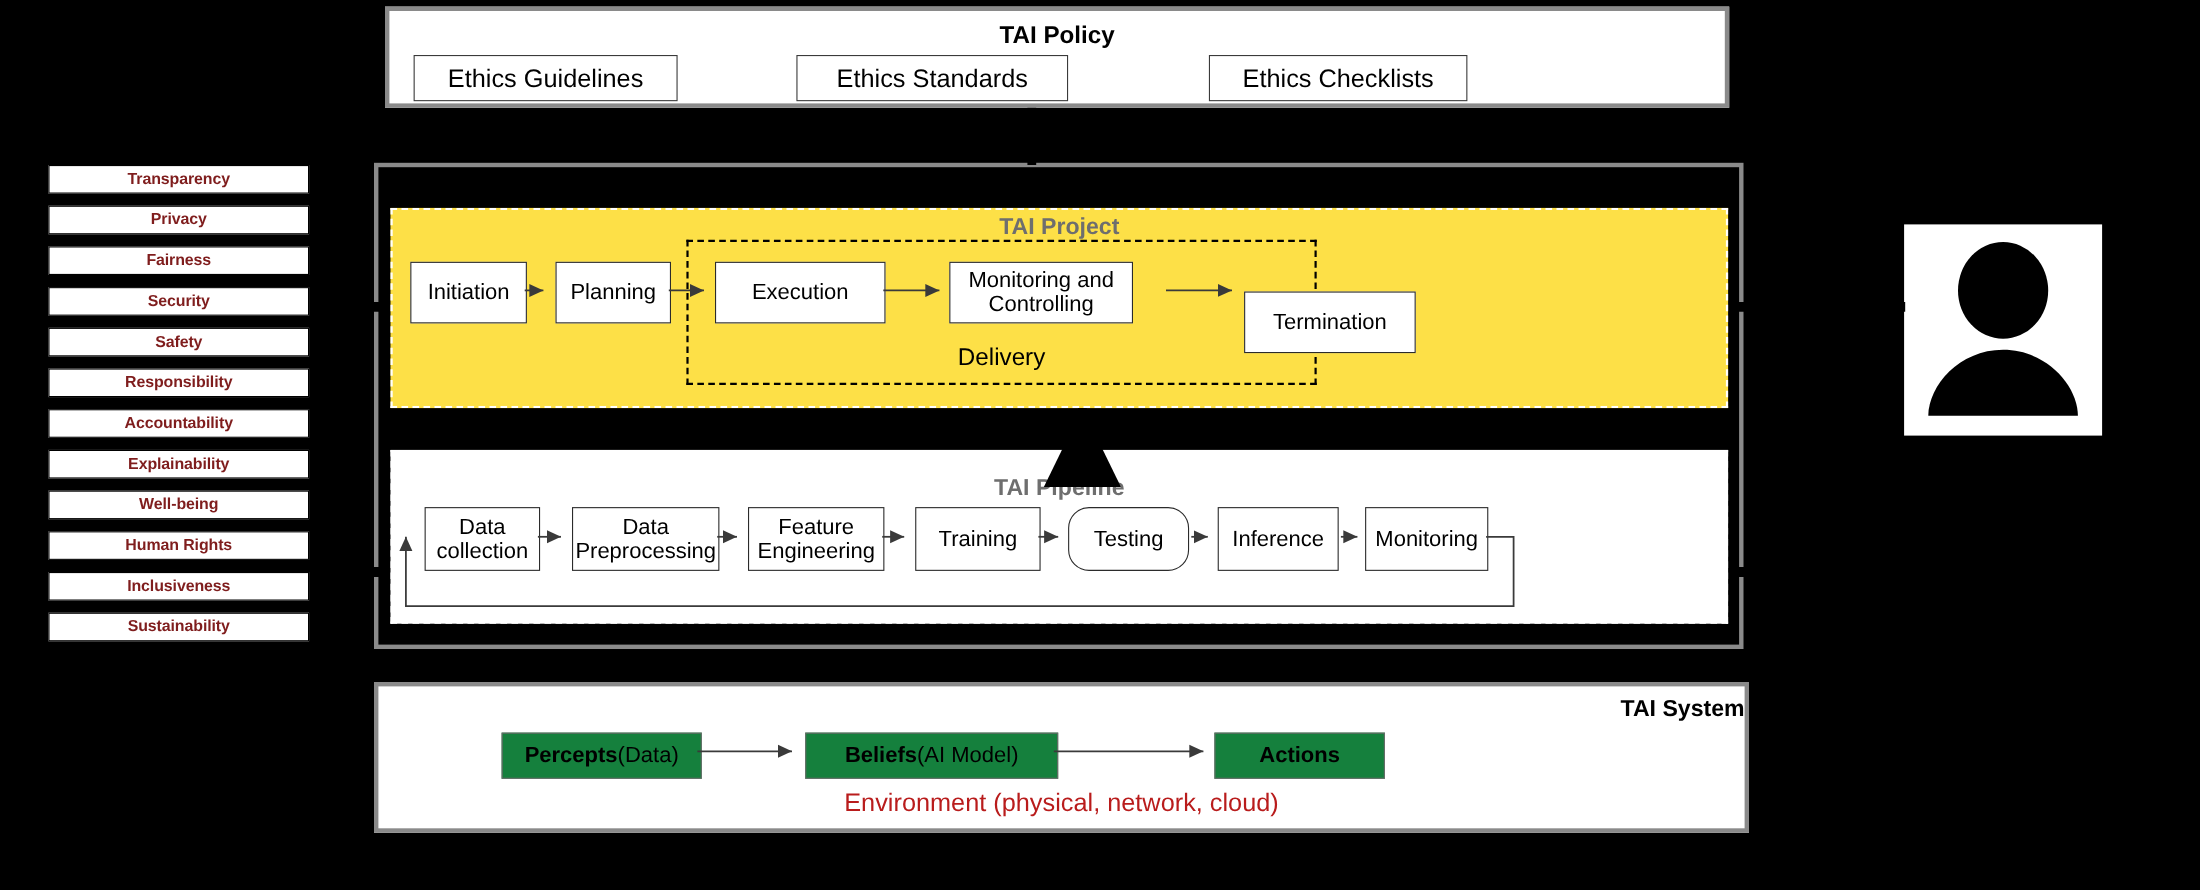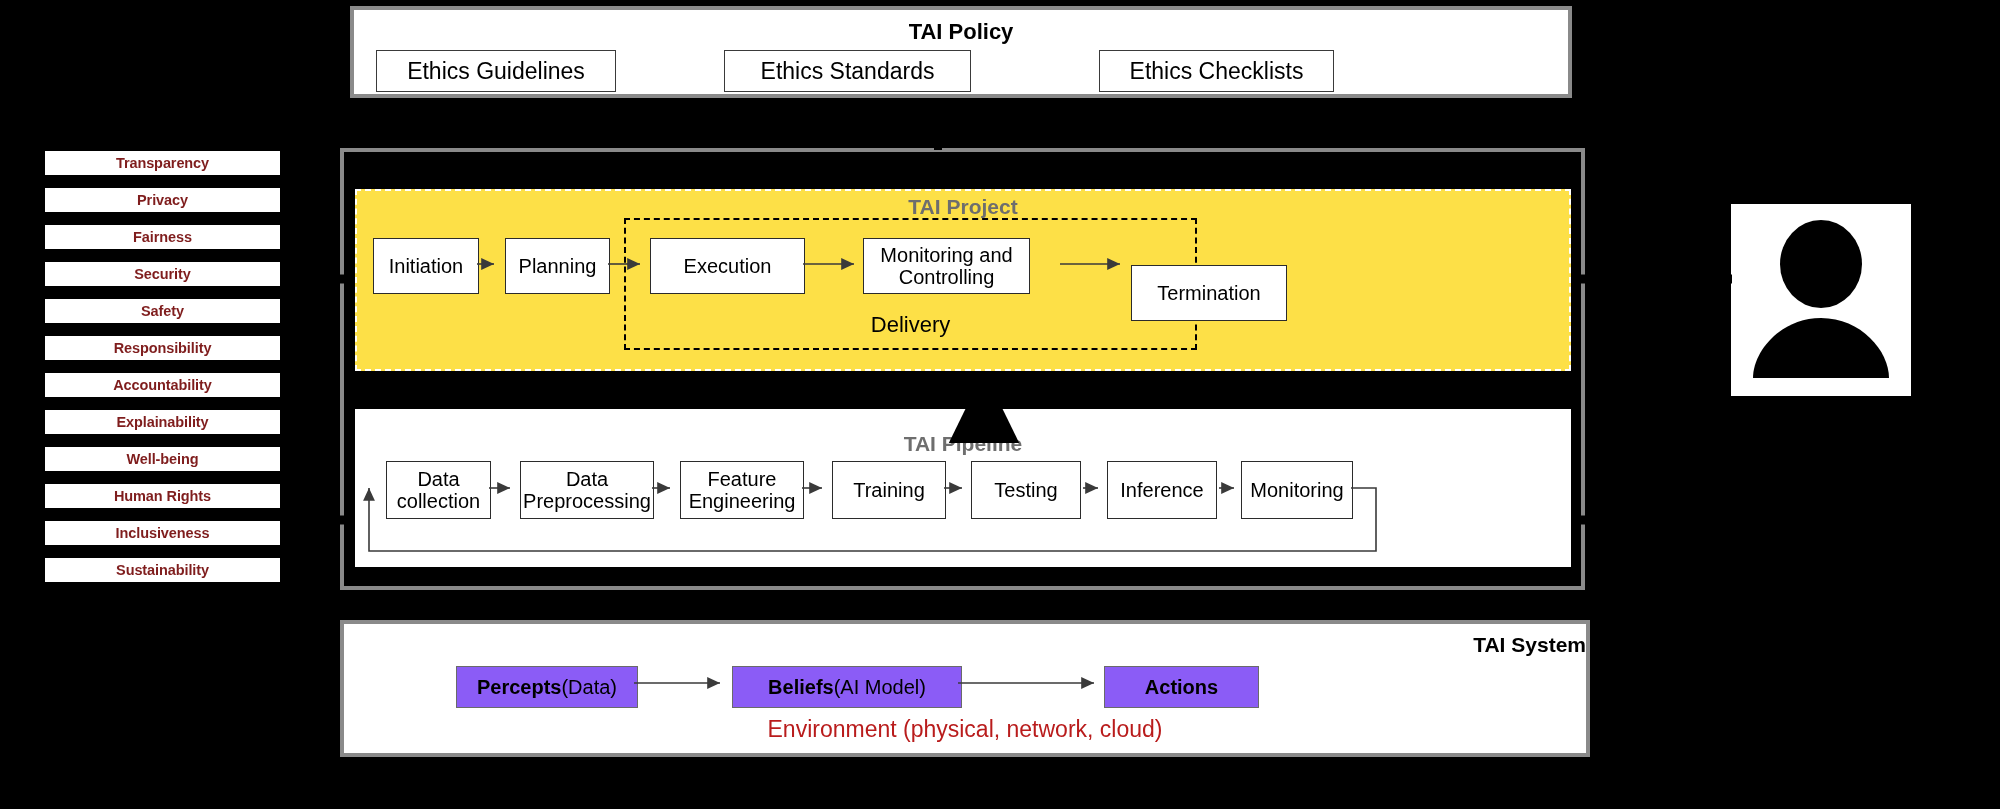--- a/index.html
+++ b/index.html
@@ -171,21 +171,21 @@
     align-items: center;
     justify-content: center;
     text-align: center;
     font-size: 20px;
     line-height: 1.12;
     color: #000000;
     box-sizing: border-box;
   }
   .sys-box {
     position: absolute;
-    background: #8b5cf6;
+    background: #15803d;
     border: 1.5px solid #6a6a6a;
     display: flex;
     align-items: center;
     justify-content: center;
     text-align: center;
     font-size: 20px;
     color: #000000;
     box-sizing: border-box;
   }
   .sys-box b { font-weight: bold; }
@@ -269,21 +269,21 @@
   <div class="flow-box" style="left:774px; top:47px; width:156px; height:56px;margin-top:27px;">Termination</div>
 </div>
 
 <div class="abs" id="tai-pipeline-panel">
   <div id="tai-pipeline-title">TAI Pipeline</div>
 
   <div class="flow-box" style="left:29px;  top:50px; width:105px; height:58px;">Data collection</div>
   <div class="flow-box" style="left:163px; top:50px; width:134px; height:58px;">Data Preprocessing</div>
   <div class="flow-box" style="left:323px; top:50px; width:124px; height:58px;">Feature Engineering</div>
   <div class="flow-box" style="left:475px; top:50px; width:114px; height:58px;">Training</div>
-  <div class="flow-box" style="left:614px; top:50px; width:110px; height:58px;">Testing</div>
+  <div class="flow-box" style="left:614px; top:50px; width:110px; height:58px;border-radius:19px;">Testing</div>
   <div class="flow-box" style="left:750px; top:50px; width:110px; height:58px;">Inference</div>
   <div class="flow-box" style="left:884px; top:50px; width:112px; height:58px;">Monitoring</div>
 </div>
 
 <div class="abs panel-gray" id="tai-system-panel">
   <div id="tai-system-title">TAI System</div>
 
   <div class="sys-box" style="left:112px; top:42px; width:182px; height:42px;">
     <b>Percepts</b>
       <span> (Data)</span>

